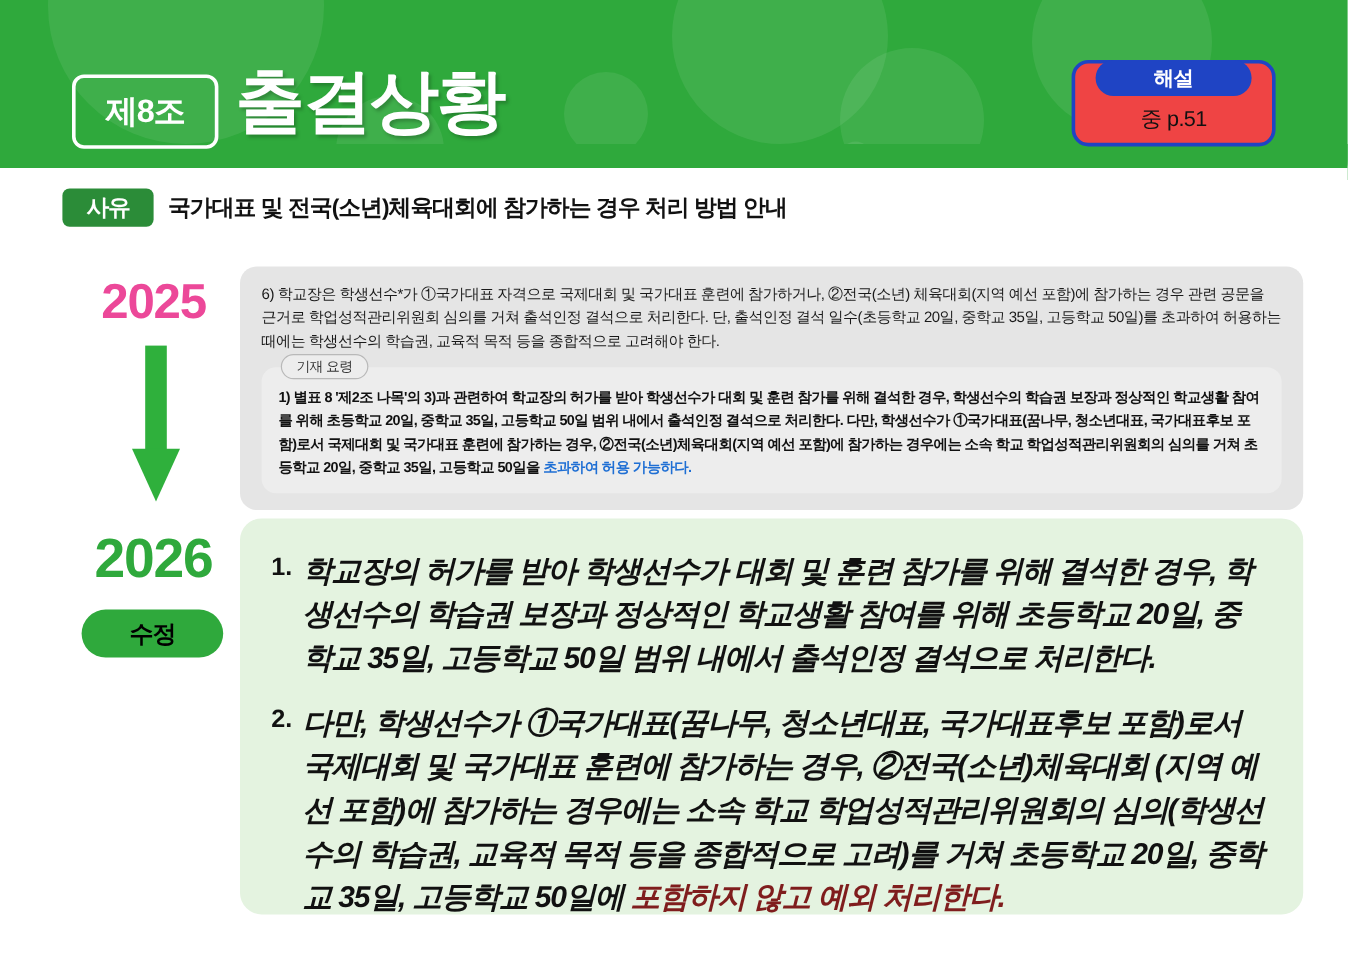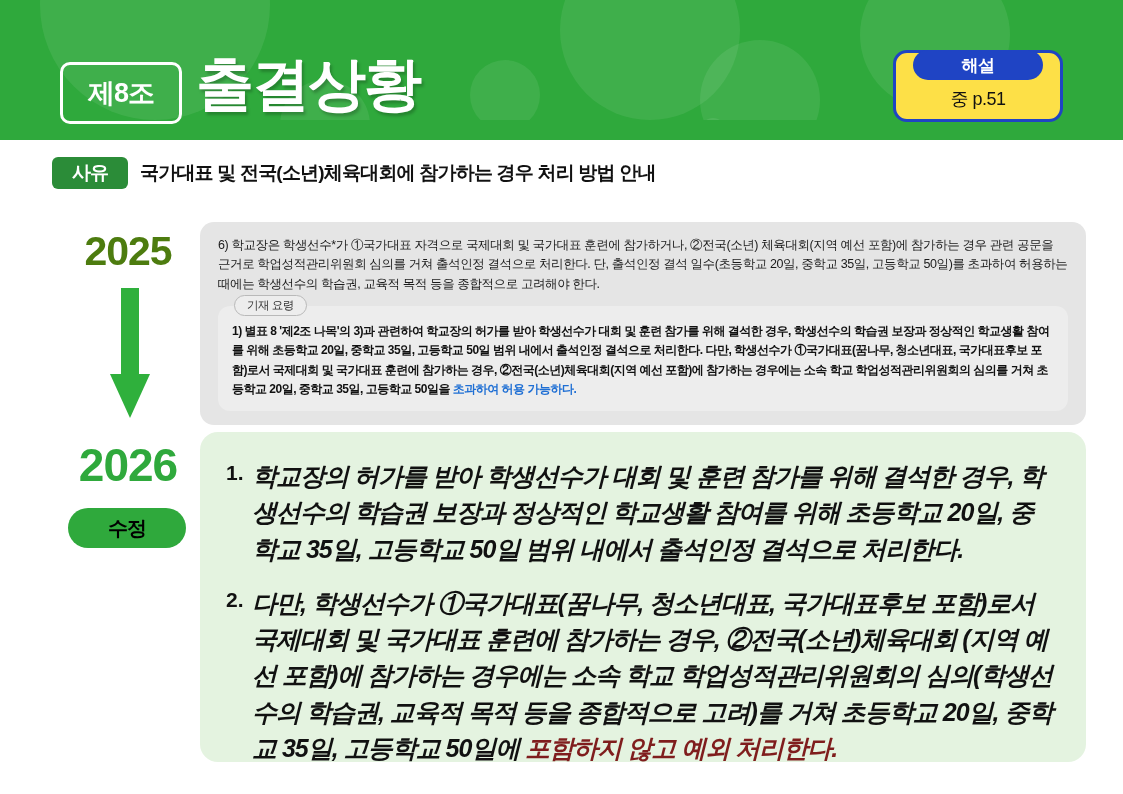--- a/index.html
+++ b/index.html
@@ -67,21 +67,21 @@
     color: #ffffff;
     letter-spacing: -2px;
     text-shadow: 2px 3px 3px rgba(0,0,0,0.22);
   }
 
   
   .explain-box {
     position: absolute;
     left: 893px; top: 50px;
     width: 170px; height: 72px;
-    background: #fde047;
+    background: #ef4444;
     border: 3px solid #1f44c4;
     border-radius: 14px;
     display: flex;
     align-items: flex-end;
     justify-content: center;
     box-sizing: border-box;
     padding-bottom: 8px;
   }
   .explain-tab {
     position: absolute;
@@ -135,21 +135,21 @@
   }
 
   
   .year-2025 {
     position: absolute;
     left: 68px; top: 228px;
     width: 120px;
     text-align: center;
     font-size: 41px;
     font-weight: bold;
-    color: #4d7c0f;
+    color: #ec4899;
     letter-spacing: -1px;
   }
   .arrow-wrap {
     position: absolute;
     left: 110px; top: 288px;
     width: 40px; height: 130px;
   }
   .arrow-shaft {
     position: absolute;
     left: 11px; top: 0;

